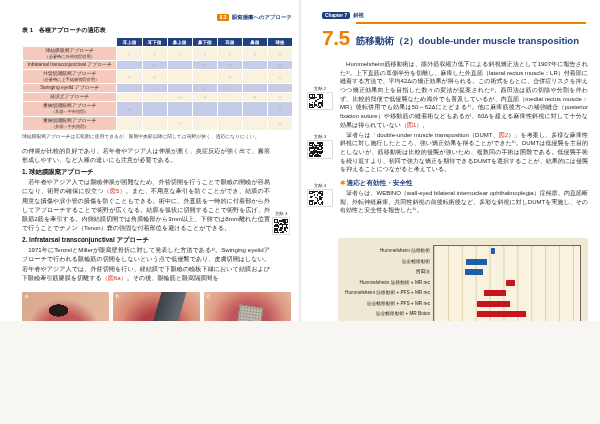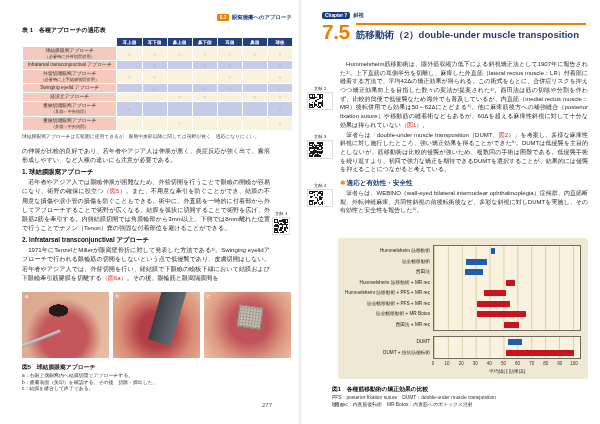--- a/index.html
+++ b/index.html
@@ -1,17 +1,17 @@
 <!DOCTYPE html>
 <html><head>
 <meta charset="utf-8">
 <style>
   html,body{margin:0;padding:0;}
   body{width:600px;height:424px;background:#f7f6f3;font-family:"Liberation Sans","DejaVu Sans",sans-serif;color:#222;}
-  .spread{position:relative;width:600px;height:424px;background:#fff;overflow:hidden;}
+  .spread{position:relative;width:600px;height:321px;background:#fff;overflow:hidden;}
   .spine{position:absolute;left:299px;top:0;width:3px;height:424px;
          background:linear-gradient(to right,rgba(0,0,0,.10),rgba(0,0,0,.02));}
   .page{position:absolute;top:8px;height:404px;}
   .page-left{left:10px;width:286px;}
   .page-right{left:306px;width:286px;}
 
   
   .lp-header{position:absolute;top:6px;right:4px;display:flex;align-items:center;gap:3px;}
   .sec-badge{background:#ee7f01;color:#fff;font-size:4.8px;font-weight:bold;padding:1px 2.5px;border-radius:1px;}
   .sec-title{color:#1d3e7d;font-size:5.4px;font-weight:bold;}
@@ -57,21 +57,21 @@
   .pagenum{position:absolute;bottom:4px;font-size:6px;color:#555;}
   .pn-left{left:252px;}
   .pn-right{left:27px;}
 
   
   .rp-header{position:absolute;left:16px;top:4px;display:flex;align-items:center;gap:3px;}
   .chap-badge{background:#1d3e7d;color:#fff;font-size:4.8px;font-weight:bold;padding:1px 3px;border-radius:2px;}
   .chap-title{color:#1d3e7d;font-size:5.4px;font-weight:bold;}
   .rp-titlerow{position:absolute;left:16px;top:14px;width:264px;display:flex;align-items:flex-end;}
   .title-num{font-size:21px;font-weight:800;color:#ee7f01;line-height:0.95;letter-spacing:-0.5px;}
-  .title-text{flex:1;margin-left:6px;border-top:2px solid #ee7f01;padding-top:4px;
+  .title-text{flex:1;margin-left:6px;border-top:2px solid #ee7f01;padding-top:11px;
     font-size:9.6px;font-weight:bold;color:#1d3e7d;}
   .rp-body{position:absolute;left:34px;top:52px;width:248px;font-size:6px;line-height:1.45;text-align:justify;color:#2b2b2b;}
   .rp-body p{margin:0 0 1px 0;}
   .rp-sechead{margin:4px 0 1.5px 0;font-size:6.6px;font-weight:bold;color:#1d3e7d;}
   .rp-sechead .mk{color:#ee7f01;margin-right:1px;}
   .rp-qrs{position:absolute;left:1px;top:78px;width:26px;}
   .rp-qrs .qr-block{position:static;margin-bottom:24px;}
 
   
   .chart{position:absolute;left:32px;top:230px;width:250px;background:#efe8d4;border-radius:3px;padding:7px 7px 5px 5px;box-sizing:border-box;}

